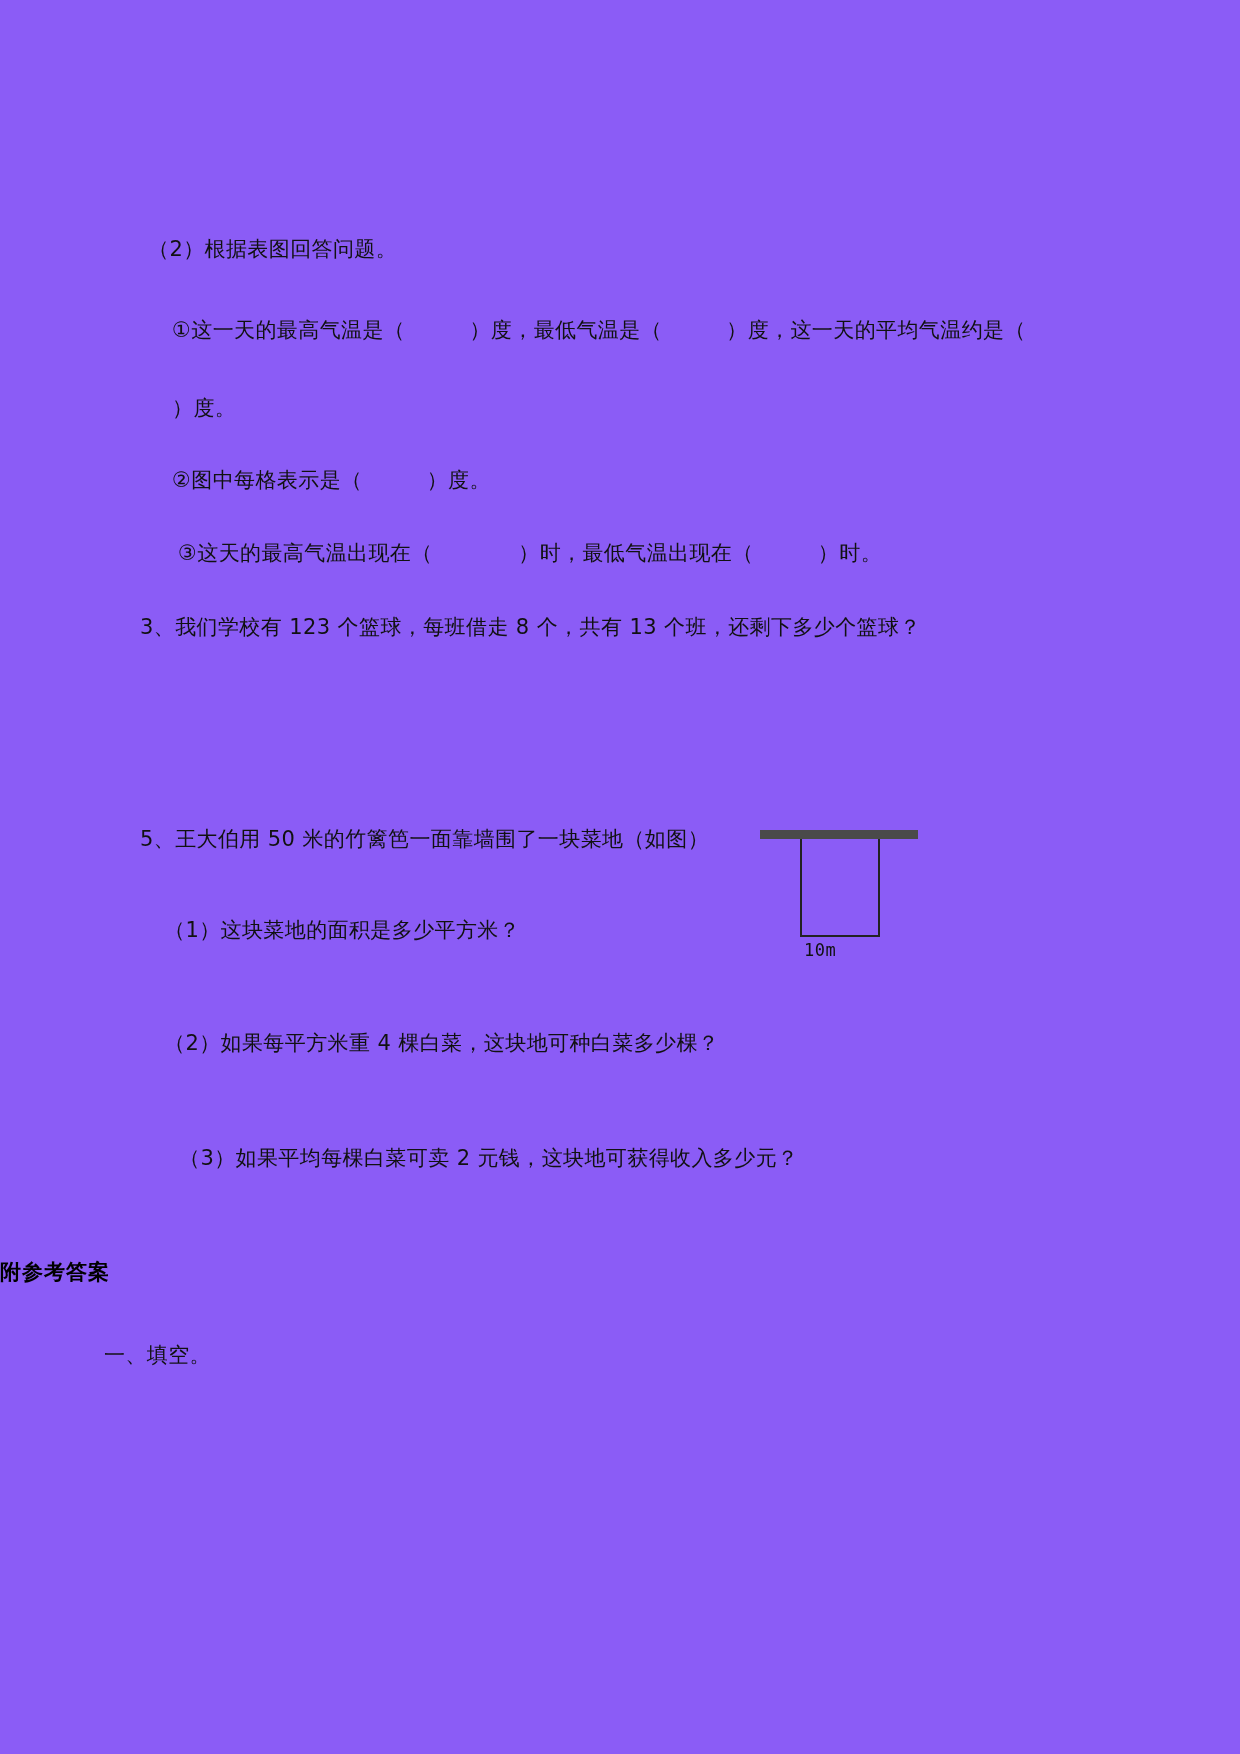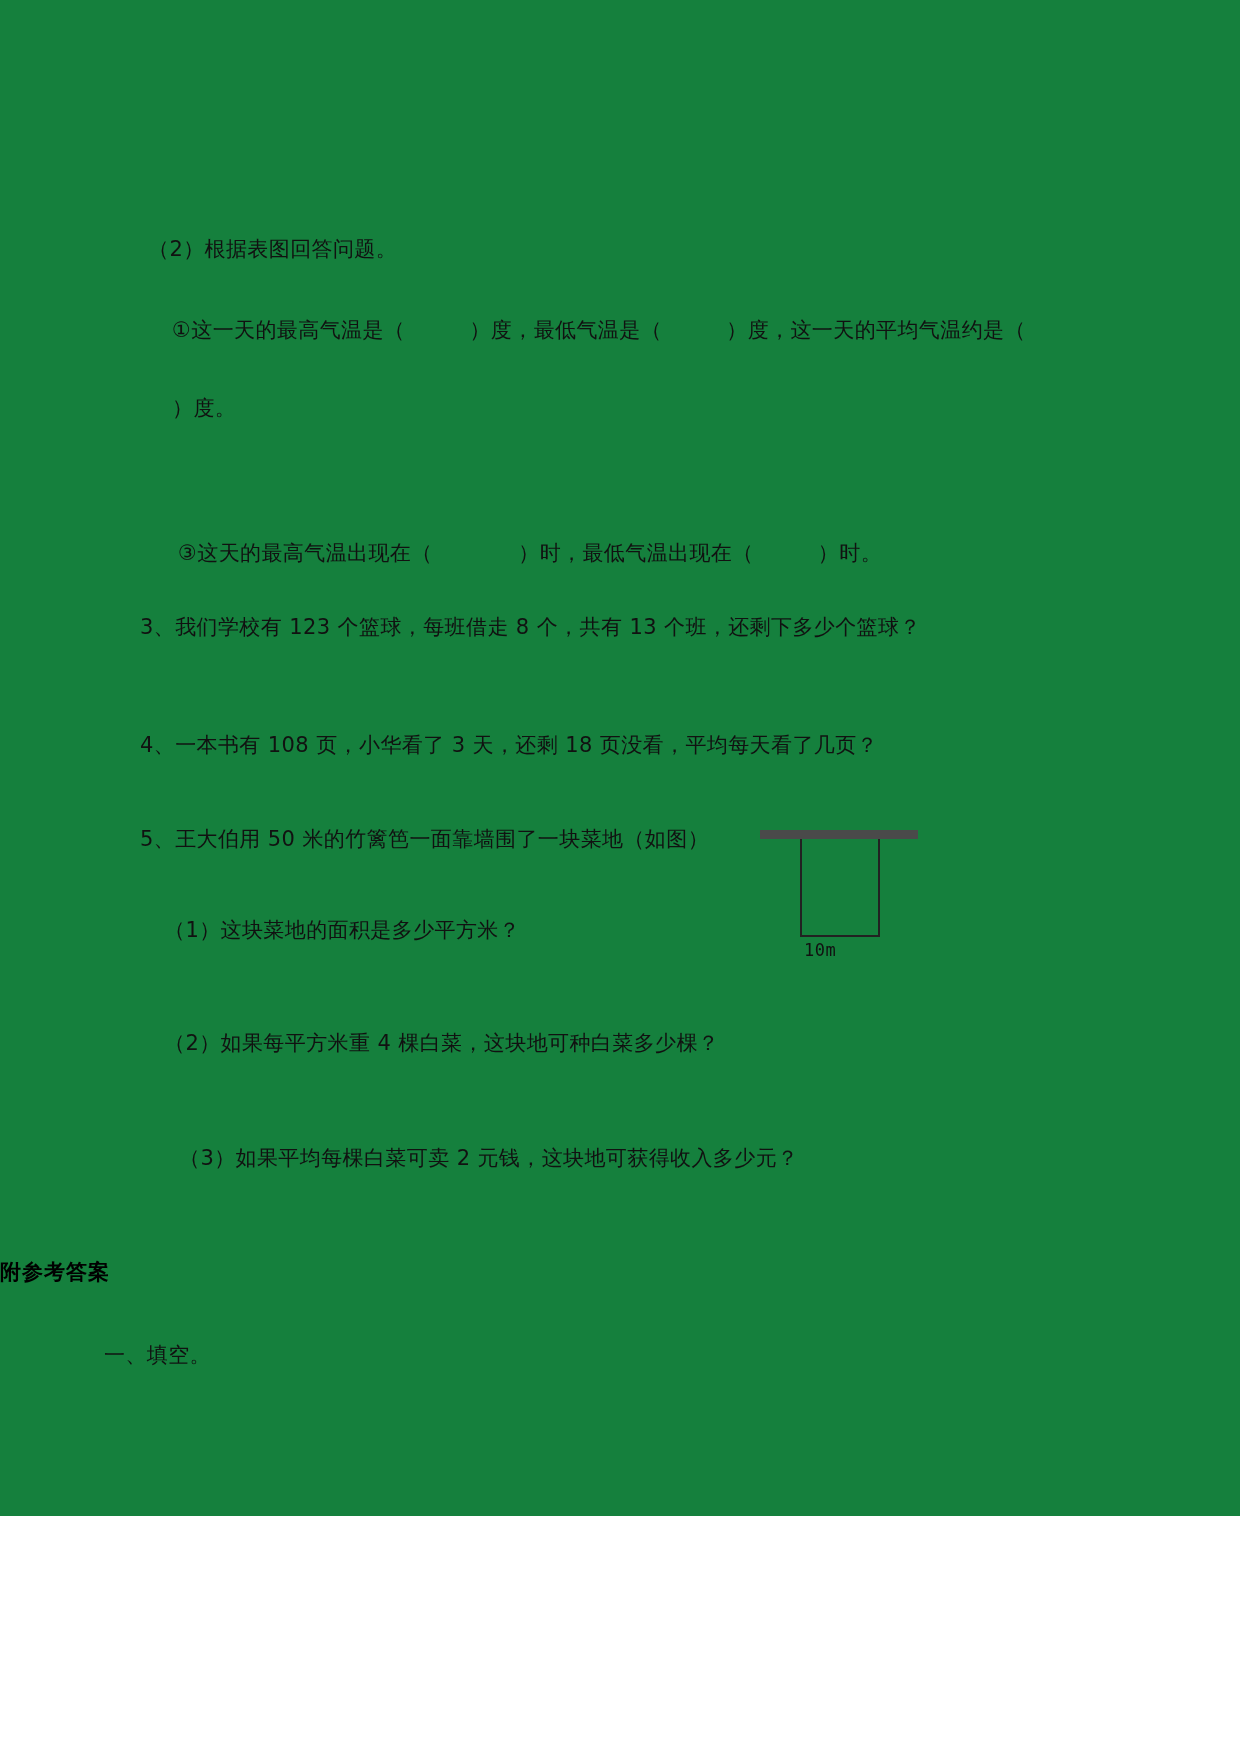--- a/index.html
+++ b/index.html
@@ -7,22 +7,22 @@
     padding: 0;
     background: #ffffff;
   }
   body {
     font-family: "DejaVu Sans", "Liberation Sans", sans-serif;
     color: #000000;
   }
   .page {
     position: relative;
     width: 1240px;
-    height: 1516px;
-    background: #15803d;
+    height: 1754px;
+    background: #8b5cf6;
     overflow: hidden;
   }
 
   
   .line {
     position: absolute;
     font-size: 21px;
     line-height: 30px;
     letter-spacing: 0.4px;
     white-space: nowrap;
@@ -103,26 +103,26 @@
 <body>
 
 <div class="page">
 
   <div class="line" id="q2-header">（2）根据表图回答问题。</div>
 
   <div class="line" id="q2-sub1-a">①这一天的最高气温是（　　　）度，最低气温是（　　　）度，这一天的平均气温约是（</div>
 
   <div class="line" id="q2-sub1-b">）度。</div>
 
+  <div class="line" id="q2-sub2">②图中每格表示是（　　　）度。</div>
 
   <div class="line" id="q2-sub3">③这天的最高气温出现在（　　　　）时，最低气温出现在（　　　）时。</div>
 
   <div class="line" id="q3">3、我们学校有 123 个篮球，每班借走 8 个，共有 13 个班，还剩下多少个篮球？</div>
 
-  <div class="line" id="q4">4、一本书有 108 页，小华看了 3 天，还剩 18 页没看，平均每天看了几页？</div>
 
   <div class="line" id="q5">5、王大伯用 50 米的竹篱笆一面靠墙围了一块菜地（如图）</div>
 
   <div class="line" id="q5-1">（1）这块菜地的面积是多少平方米？</div>
 
   <div class="line" id="q5-2">（2）如果每平方米重 4 棵白菜，这块地可种白菜多少棵？</div>
 
   <div class="line" id="q5-3">（3）如果平均每棵白菜可卖 2 元钱，这块地可获得收入多少元？</div>
 
   <div class="figure">

